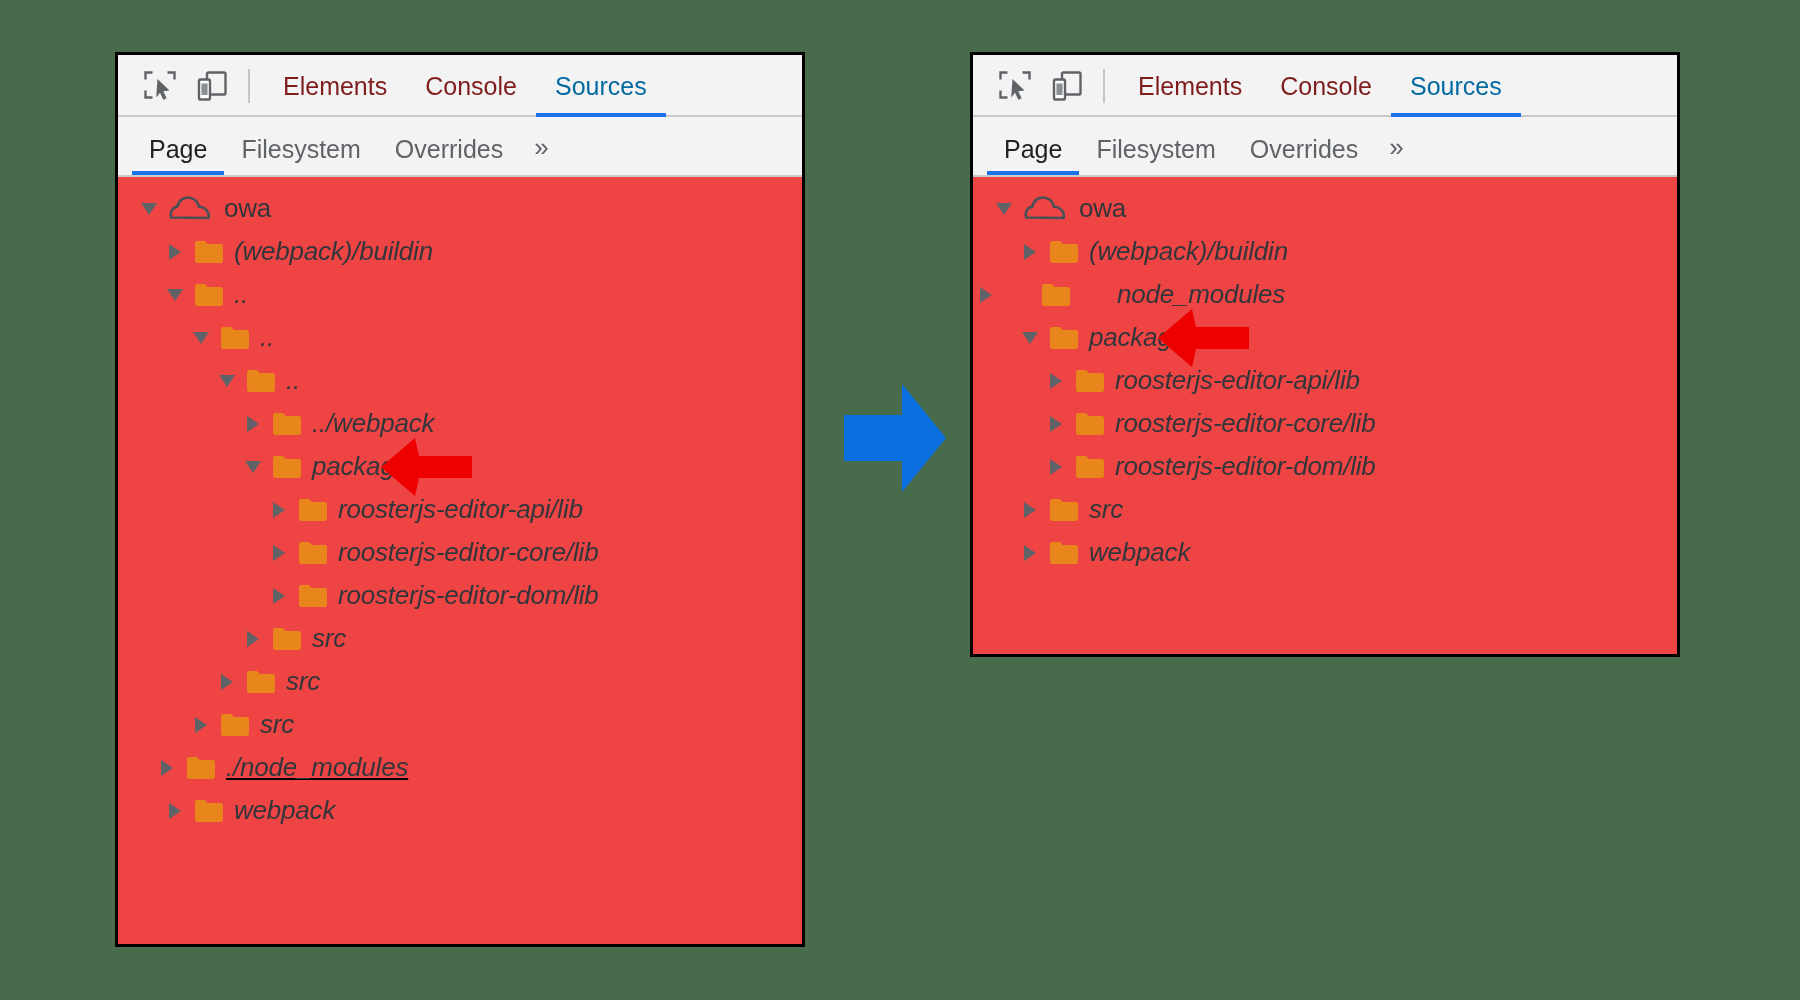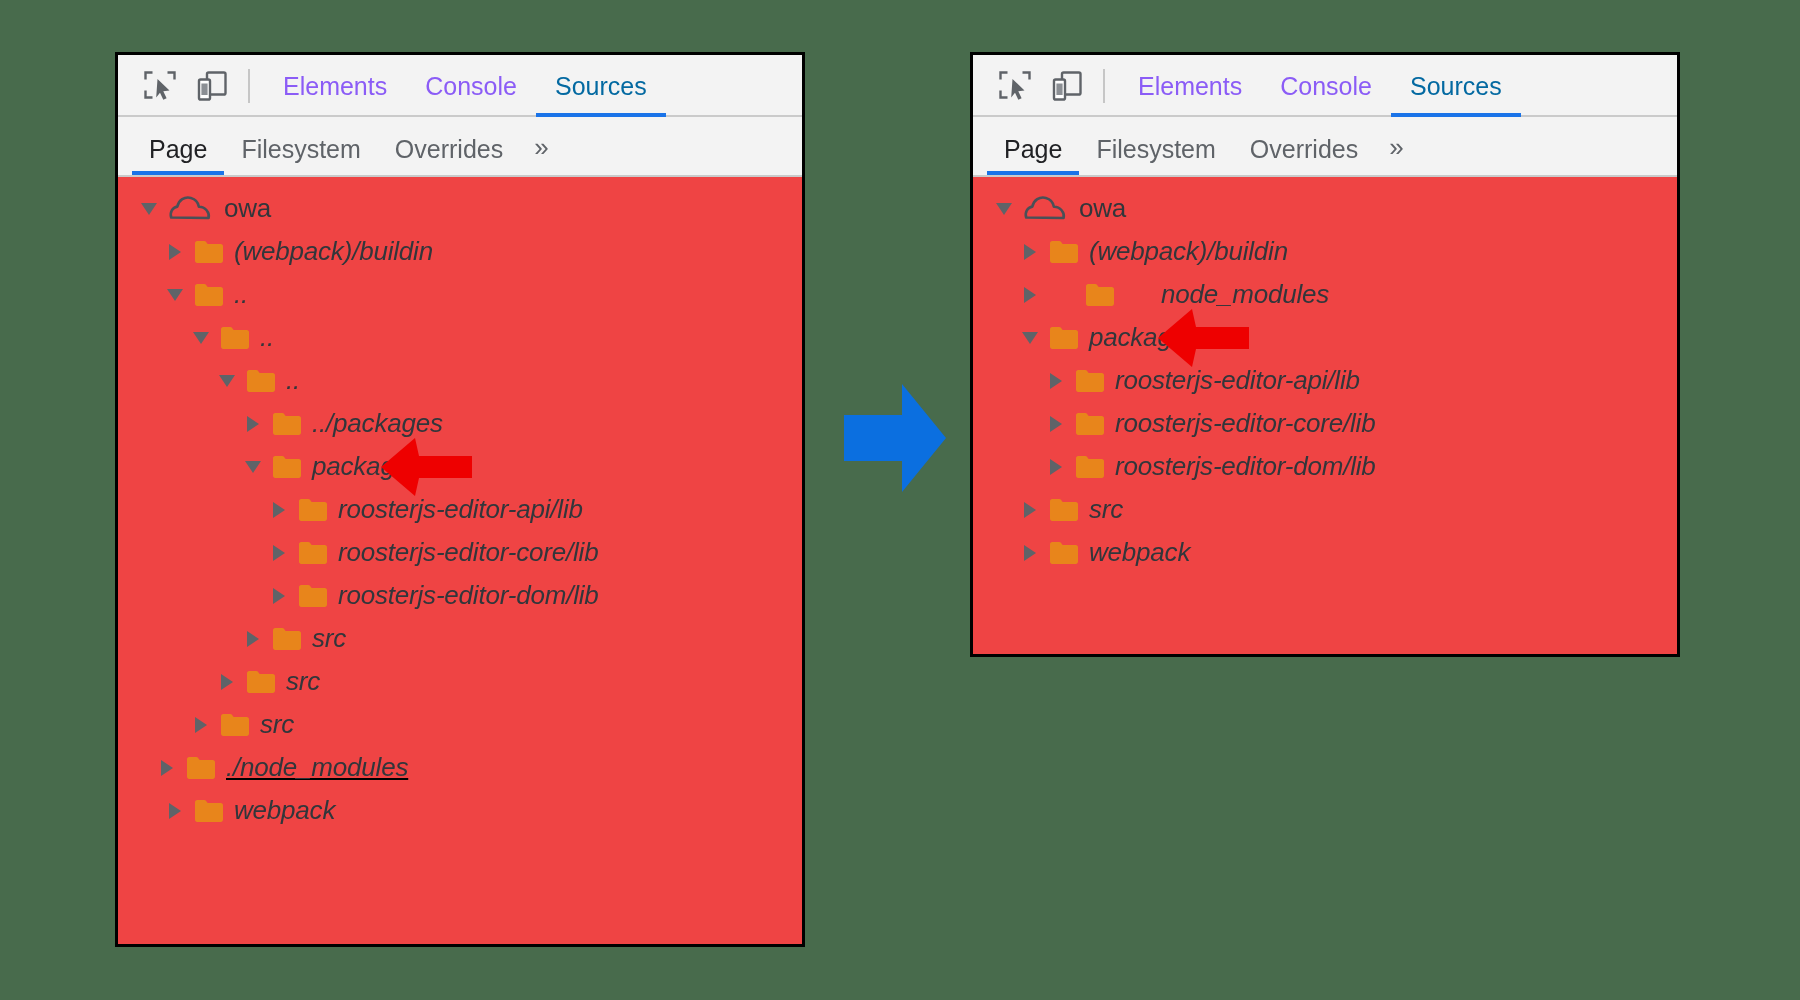--- a/index.html
+++ b/index.html
@@ -45,21 +45,21 @@
     flex: 0 0 auto;
   }
   .tb-sep {
     width: 2px; height: 34px;
     background: #c6c6c6;
     margin: 0 14px 0 10px;
     flex: 0 0 auto;
   }
   .tb-tab {
     font-size: 25px;
-    color: #8b5cf6;
+    color: #7f1d1d;
     padding: 0 19px;
     height: 62px;
     line-height: 62px;
     position: relative;
     white-space: nowrap;
   }
   .tb-tab.active { color: #0369a1; }
   .tb-tab.active::after {
     content: "";
     position: absolute;
@@ -247,21 +247,21 @@
       </div>
       <div class="tree-row" style="padding-left: 122px;">
         <span class="twisty collapsed">
           <i></i>
         </span>
         <span class="node-icon">
           <svg width="30" height="24" viewBox="0 0 30 24">
             <path fill="#e8851b" d="M1 3.2C1 2 2 1 3.2 1h7.2c.7 0 1.3.3 1.7.9L13.6 4H26.8C28 4 29 5 29 6.2v14.6c0 1.2-1 2.2-2.2 2.2H3.2C2 23 1 22 1 20.8z"></path>
           </svg>
         </span>
-        <span class="node-label">../packages</span>
+        <span class="node-label">../webpack</span>
       </div>
       <div class="tree-row" style="padding-left: 122px;">
         <span class="twisty expanded">
           <i></i>
         </span>
         <span class="node-icon">
           <svg width="30" height="24" viewBox="0 0 30 24">
             <path fill="#e8851b" d="M1 3.2C1 2 2 1 3.2 1h7.2c.7 0 1.3.3 1.7.9L13.6 4H26.8C28 4 29 5 29 6.2v14.6c0 1.2-1 2.2-2.2 2.2H3.2C2 23 1 22 1 20.8z"></path>
           </svg>
         </span>
@@ -404,21 +404,21 @@
         <span class="twisty collapsed">
           <i></i>
         </span>
         <span class="node-icon">
           <svg width="30" height="24" viewBox="0 0 30 24">
             <path fill="#e8851b" d="M1 3.2C1 2 2 1 3.2 1h7.2c.7 0 1.3.3 1.7.9L13.6 4H26.8C28 4 29 5 29 6.2v14.6c0 1.2-1 2.2-2.2 2.2H3.2C2 23 1 22 1 20.8z"></path>
           </svg>
         </span>
         <span class="node-label">(webpack)/buildin</span>
       </div>
-      <div class="tree-row" style="padding-left: 44px; gap: 36px;">
+      <div class="tree-row" style=" gap: 36px;">
         <span class="twisty collapsed">
           <i></i>
         </span>
         <span class="node-icon">
           <svg width="30" height="24" viewBox="0 0 30 24">
             <path fill="#e8851b" d="M1 3.2C1 2 2 1 3.2 1h7.2c.7 0 1.3.3 1.7.9L13.6 4H26.8C28 4 29 5 29 6.2v14.6c0 1.2-1 2.2-2.2 2.2H3.2C2 23 1 22 1 20.8z"></path>
           </svg>
         </span>
         <span class="node-label">node_modules</span>
       </div>

